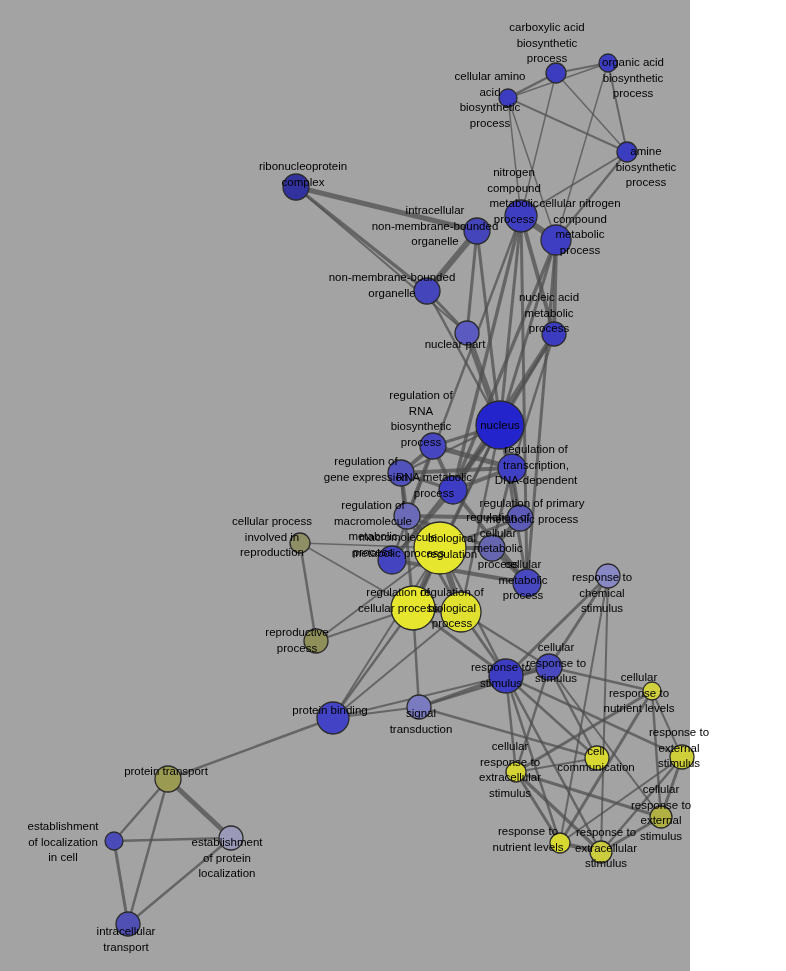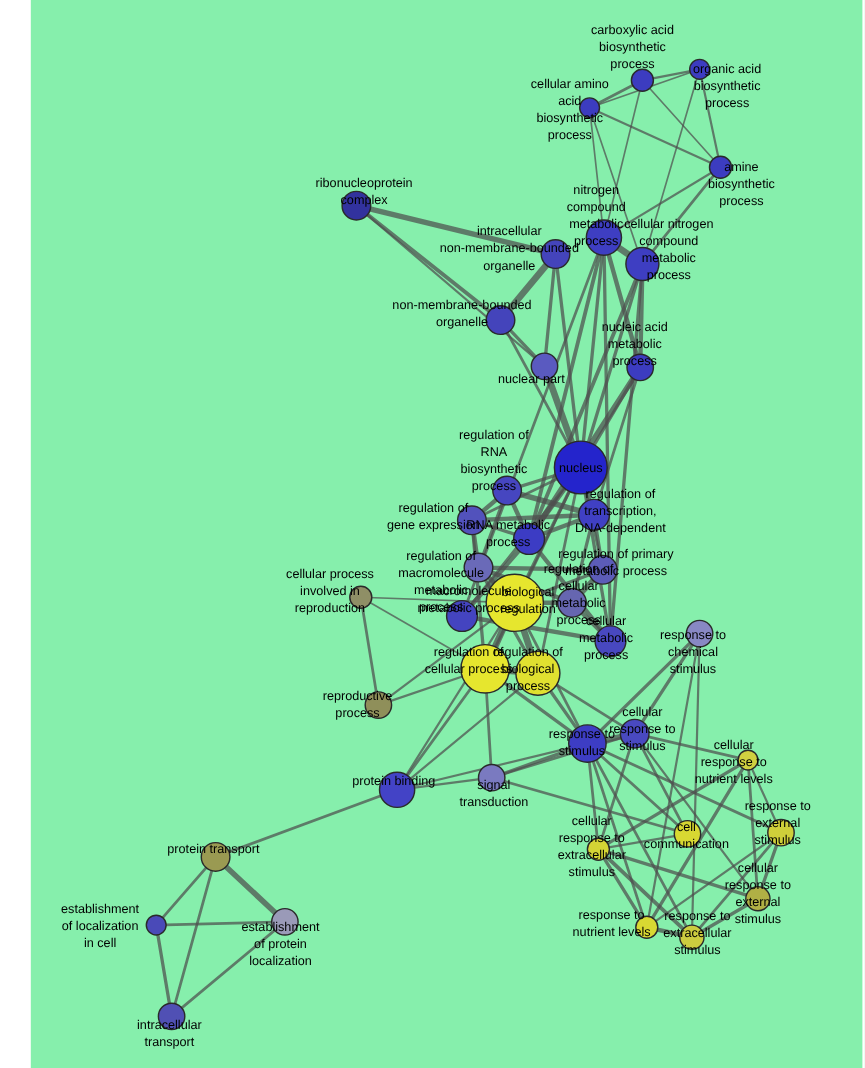--- a/index.html
+++ b/index.html
@@ -6,24 +6,23 @@
     margin: 0;
     padding: 0;
     background: #ffffff;
     width: 786px;
     height: 971px;
     overflow: hidden;
     font-family: "Liberation Sans", sans-serif;
   }
   #stage {
     position: relative;
-    width: 756px;
+    width: 690px;
     height: 971px;
-    background: #86efac;
-    margin-left: 28px;
+    background: #a3a3a3;
   }
   svg { display: block; }
   svg text {
     font-family: "Liberation Sans", sans-serif;
     font-size: 11.5px;
     fill: #000000;
     text-anchor: middle;
   }
   svg line { stroke-linecap: round; }
 </style>

